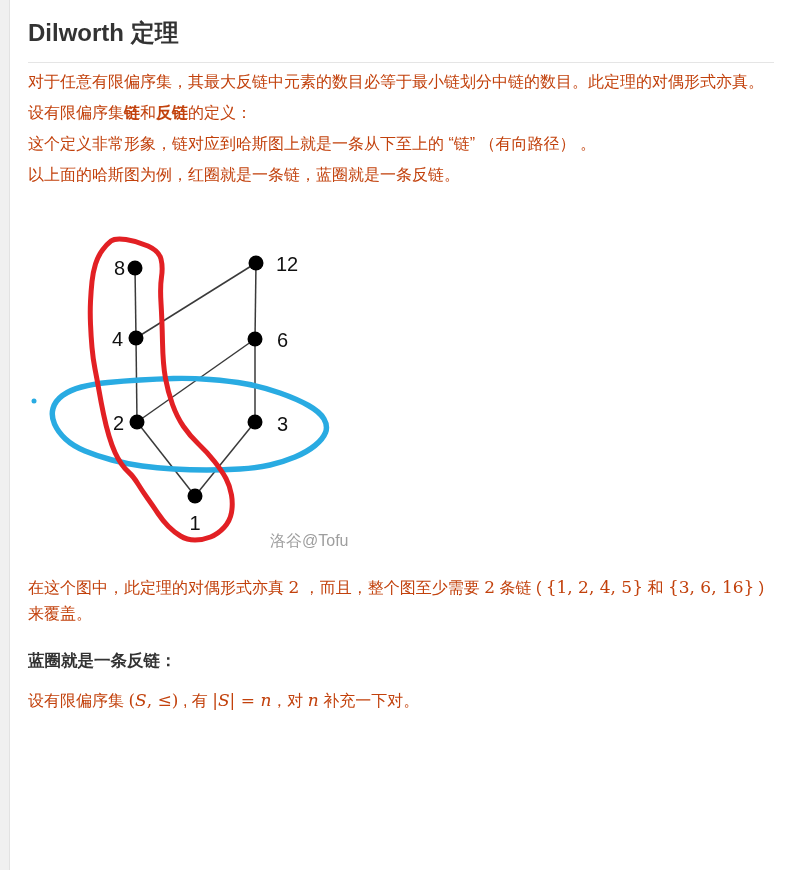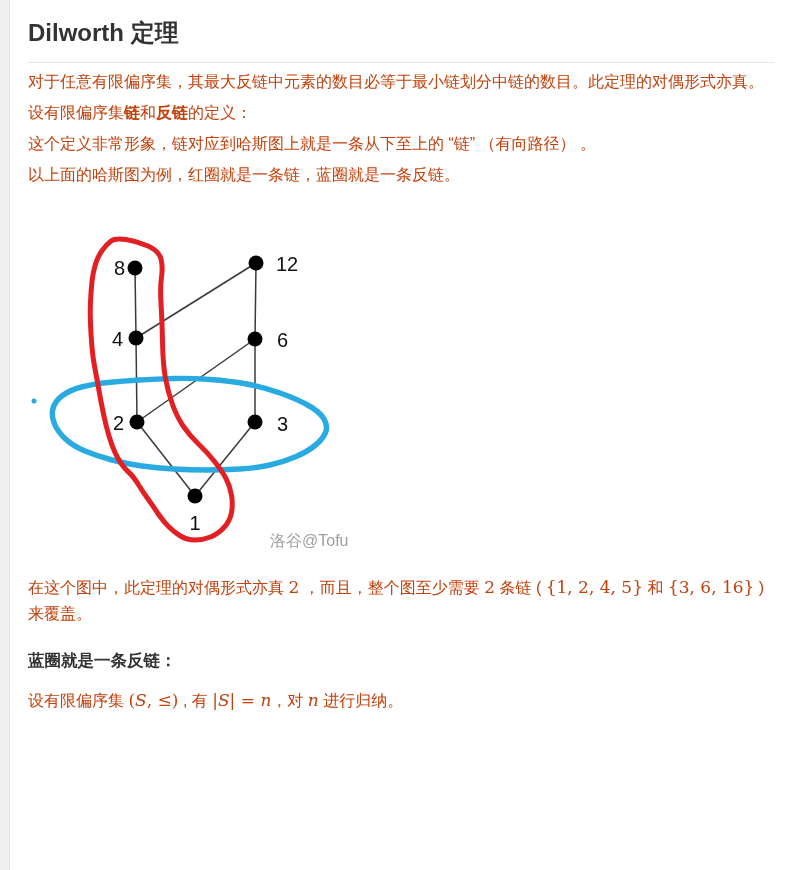--- a/index.html
+++ b/index.html
@@ -76,14 +76,14 @@
         <path d="M 153.5 154.5 Q 170 154 190 155.5 Q 210 157 226.5 160 Q 243 163 260 169 Q 277 175 288.5 181.5 Q 300 188 304 195 Q 308 202 305.5 208.5 Q 303 215 295 221.5 Q 287 228 275 233 Q 263 238 250 241 Q 237 244 220 245 Q 203 246 186.5 246 Q 170 246 153.5 245 Q 137 244 122 242 Q 107 240 92 236 Q 77 232 65 227 Q 53 222 45.5 215 Q 38 208 34.5 200 Q 31 192 33 184.5 Q 35 177 42.5 171.5 Q 50 166 61.5 163 Q 73 160 88 158.5 Q 103 157 120 156 Q 137 155 153.5 154.5 Z" fill="none" stroke="#29abe2" stroke-width="5.5" stroke-linejoin="round" stroke-linecap="round"></path>
         <circle cx="14" cy="177" r="2.5" fill="#29abe2"></circle>
         <path d="M 91 17 Q 95 14 106 15.5 Q 117 17 128 22 Q 139 27 141 35 Q 143 43 141.5 53 Q 140 63 141 79 Q 142 95 142.5 118 Q 143 141 145.5 154.5 Q 148 168 152.5 180.5 Q 157 193 163.5 202.5 Q 170 212 178.5 220 Q 187 228 194.5 237.5 Q 202 247 206 254.5 Q 210 262 211.5 271 Q 213 280 211.5 288.5 Q 210 297 204 303.5 Q 198 310 190.5 313 Q 183 316 175 316 Q 167 316 160.5 312 Q 154 308 148.5 302.5 Q 143 297 138 289.5 Q 133 282 128 275 Q 123 268 118 260 Q 113 252 109 248.5 Q 105 245 101.5 240 Q 98 235 95 228.5 Q 92 222 89 212 Q 86 202 83.5 190 Q 81 178 79 166.5 Q 77 155 75 145 Q 73 135 72 123.5 Q 71 112 70.5 100 Q 70 88 70.5 77.5 Q 71 67 72 57.5 Q 73 48 75.5 40 Q 78 32 82.5 26 Q 87 20 91 17 Z" fill="none" stroke="#e22024" stroke-width="5" stroke-linejoin="round" stroke-linecap="round"></path>
         <text x="250" y="322" fill="#9e9e9e" font-size="16" font-family="&quot;Liberation Sans&quot;,&quot;DejaVu Sans&quot;,sans-serif">洛谷@Tofu</text>
       </svg>
   </div>
 
   <p class="para"><span>在这个图中，此定理的对偶形式亦真 </span><span class="seg-r">2</span><span> ，而且，整个图至少需要 </span><span class="seg-r">2</span><span> 条链 ( </span><span class="seg-r">{1, 2, 4, 5}</span><span> 和 </span><span class="seg-r">{3, 6, 16}</span><span> ) 来覆盖。</span></p>
 
   <h3 class="proof-heading">蓝圈就是一条反链：</h3>
-  <p class="para"><span>设有限偏序集 </span><span class="seg-r">(</span><span class="seg-i">S</span><span class="seg-r">, ≤)</span><span> , 有 </span><span class="seg-r">|</span><span class="seg-i">S</span><span class="seg-r">| = </span><span class="seg-i">n</span><span>，对 </span><span class="seg-i">n</span><span> 进行归纳。</span></p>
+  <p class="para"><span>设有限偏序集 </span><span class="seg-r">(</span><span class="seg-i">S</span><span class="seg-r">, ≤)</span><span> , 有 </span><span class="seg-r">|</span><span class="seg-i">S</span><span class="seg-r">| = </span><span class="seg-i">n</span><span>，对 </span><span class="seg-i">n</span><span> 补充一下对。</span></p>
 </div>
 
 </body></html>

